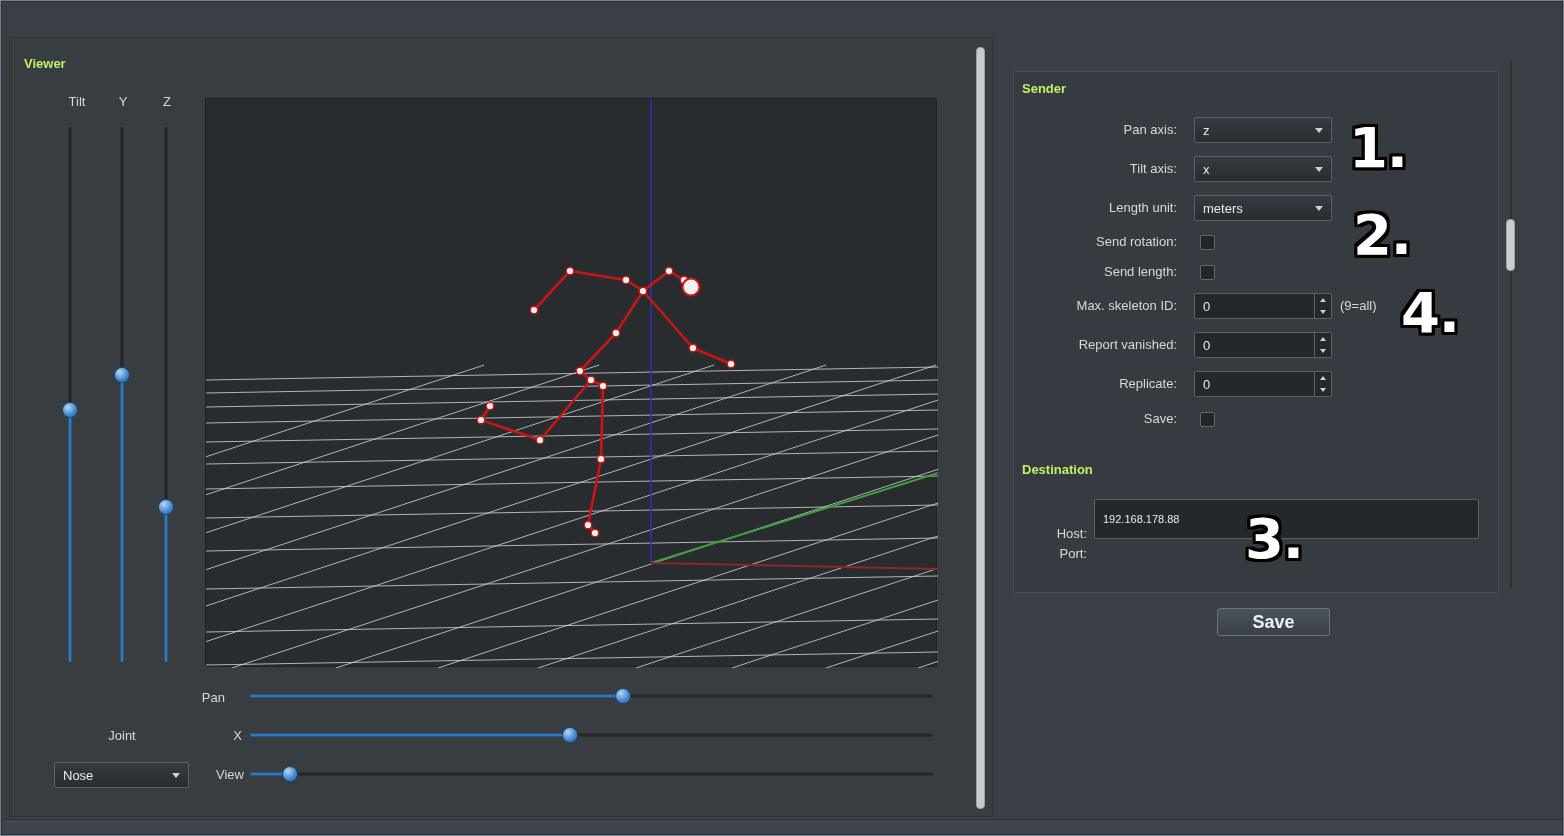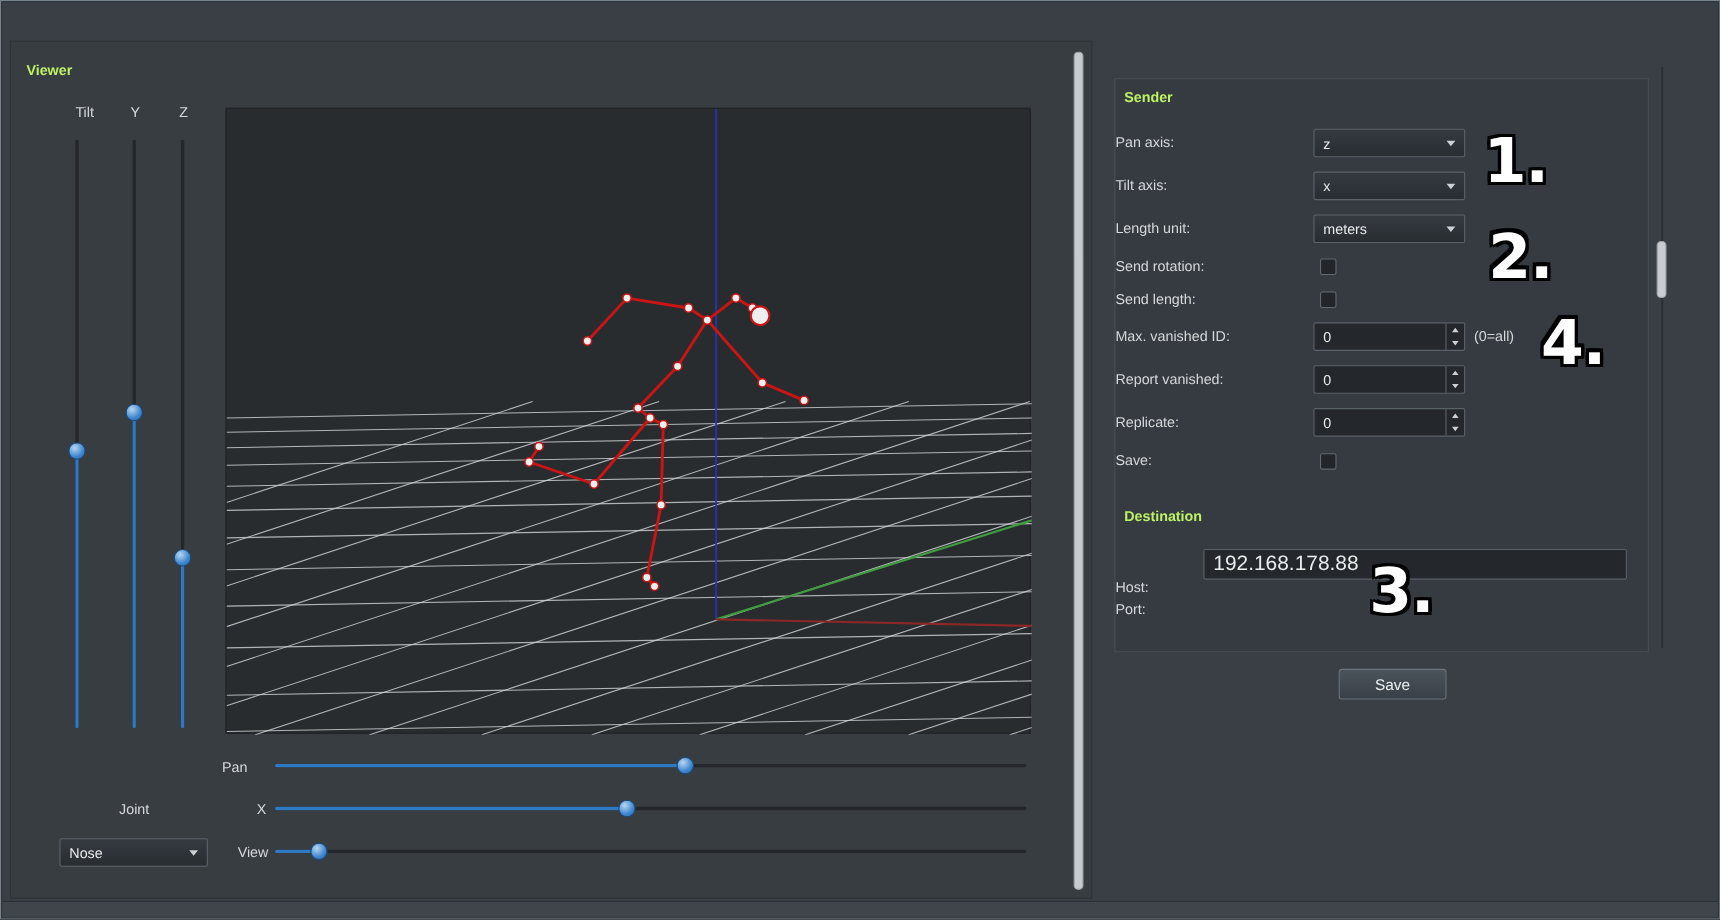--- a/index.html
+++ b/index.html
@@ -51,28 +51,28 @@
     height:26px;padding:0 8px;background:linear-gradient(#343a40,#282d32);
     border:1px solid #5a6269;border-radius:2px;color:#e8eaec;font-size:13px;}
   .combo-arrow{width:0;height:0;border-left:4px solid transparent;border-right:4px solid transparent;border-top:5px solid #ccd1d5;margin-left:8px;}
   .checkbox{position:absolute;width:15px;height:15px;background:#22262a;border:1px solid #61686f;border-radius:2px;}
   .spin{position:absolute;display:flex;height:26px;width:138px;background:#24282c;border:1px solid #5a6269;border-radius:2px;color:#e9ebec;font-size:13px;}
   .spin-value{flex:1;display:flex;align-items:center;padding-left:8px;}
   .spin-btns{width:17px;border-left:1px solid #5a6269;display:flex;flex-direction:column;}
   .spin-btn{flex:1;display:flex;align-items:center;justify-content:center;}
   .tri-up{width:0;height:0;border-left:3.5px solid transparent;border-right:3.5px solid transparent;border-bottom:4.5px solid #ccd1d5;}
   .tri-down{width:0;height:0;border-left:3.5px solid transparent;border-right:3.5px solid transparent;border-top:4.5px solid #ccd1d5;}
-  .textfield{position:absolute;height:28px;background:#24282c;border:1px solid #5a6269;border-radius:2px;
-    color:#e9ebec;font-size:19px;padding:0 8px;font-family:inherit;outline:none;}
-  .btn{position:absolute;width:98px;height:28px;background:linear-gradient(#4b535b,#394047);
-    border:1px solid #6a727a;border-radius:3px;color:#eef1f3;font-size:14px;text-align:center;line-height:26px;}
+  .textfield{position:absolute;height:40px;background:#24282c;border:1px solid #5a6269;border-radius:2px;
+    color:#e9ebec;font-size:11px;padding:0 8px;font-family:inherit;outline:none;}
+  .btn{position:absolute;width:113px;height:28px;background:linear-gradient(#4b535b,#394047);
+    border:1px solid #6a727a;border-radius:3px;color:#eef1f3;font-size:18px;text-align:center;line-height:26px;font-weight:bold;}
   
   .sender-panel{position:absolute;left:1000px;top:36px;width:556px;height:780px;}
   .form-box{position:absolute;left:12px;top:34px;width:486px;height:522px;background:#353b41;border:1px solid #484e55;}
-  .flabel{position:absolute;left:0;width:163px;text-align:left;color:#d6d9db;font-size:13px;line-height:18px;}
+  .flabel{position:absolute;left:0;width:163px;text-align:right;color:#d6d9db;font-size:13px;line-height:18px;}
   .hint{position:absolute;color:#d6d9db;font-size:13px;line-height:18px;}
   
   .vp-scrollbar{position:absolute;left:966px;top:9px;width:9px;height:762px;background:#c6cbcf;border-radius:4px;border:1px solid #9aa1a7;}
   .sb-track{position:absolute;left:509px;top:24px;width:2px;height:528px;background:#2c3136;}
   .sb-thumb{position:absolute;left:505px;top:182px;width:9px;height:52px;background:#c9cdd0;border-radius:4px;border:1px solid #9aa1a7;}
   
   .annot{position:absolute;transform:translate(-50%,-50%);font-family:"DejaVu Sans",sans-serif;
     font-weight:bold;font-size:56px;color:#fff;letter-spacing:-1px;
     text-shadow:-3px -3px 0 #000,3px -3px 0 #000,-3px 3px 0 #000,3px 3px 0 #000,-3px 0 0 #000,3px 0 0 #000,0 -3px 0 #000,0 3px 0 #000;}
   .footer{position:absolute;left:1px;right:1px;bottom:1px;height:15px;background:#3f454b;border-top:1px solid #2b3138;}
@@ -228,33 +228,33 @@
         <span>meters</span>
         <span class="combo-arrow"></span>
       </div>
 
       <div class="flabel" style="top:161px;">Send rotation:</div>
       <div class="checkbox" style="left:186px;top:163px;"></div>
 
       <div class="flabel" style="top:191px;">Send length:</div>
       <div class="checkbox" style="left:186px;top:193px;"></div>
 
-      <div class="flabel" style="top:225px;">Max. vanished ID:</div>
+      <div class="flabel" style="top:225px;">Max. skeleton ID:</div>
       <div class="spin" style="left:180px;top:221px;">
         <span class="spin-value">0</span>
         <span class="spin-btns">
           <span class="spin-btn">
               <span class="tri-up"></span>
             </span>
           <span class="spin-btn">
               <span class="tri-down"></span>
             </span>
         </span>
       </div>
-      <div class="hint" style="left:326px;top:225px;">(0=all)</div>
+      <div class="hint" style="left:326px;top:225px;">(9=all)</div>
 
       <div class="flabel" style="top:264px;">Report vanished:</div>
       <div class="spin" style="left:180px;top:260px;">
         <span class="spin-value">0</span>
         <span class="spin-btns">
           <span class="spin-btn">
               <span class="tri-up"></span>
             </span>
           <span class="spin-btn">
               <span class="tri-down"></span>

